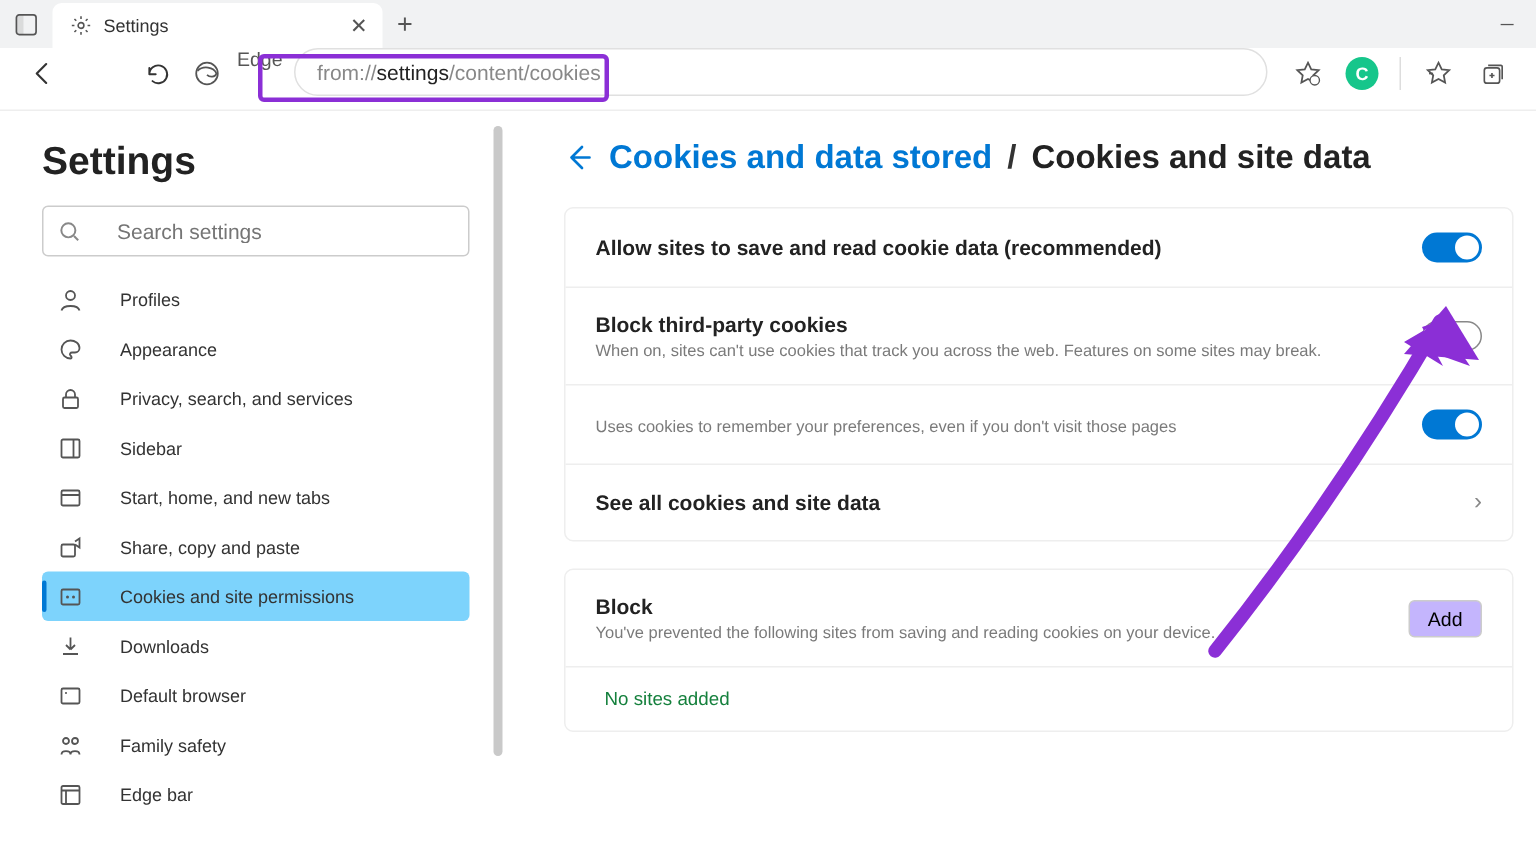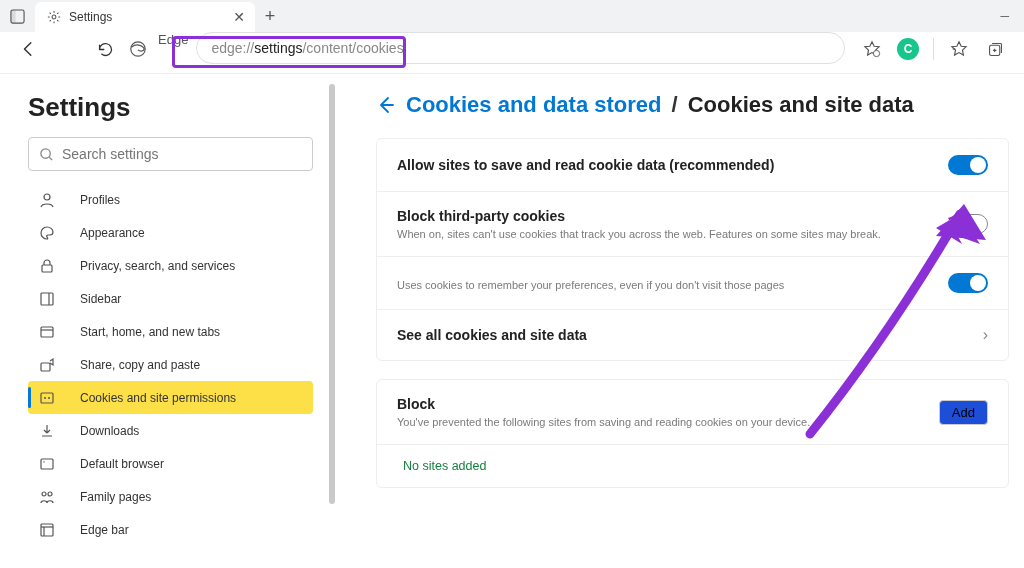--- a/index.html
+++ b/index.html
@@ -23,25 +23,25 @@
   .url-highlight { position:absolute; border:3px solid #8b2fd6; border-radius:4px; left: 172px; top: 36px; width: 234px; height: 32px; z-index:50; pointer-events:none;}
   .url-grey { color:#888; }
   .toolbar-right { display:flex; align-items:center; gap:2px; margin-left:6px; }
   .green-circle { width:22px; height:22px; border-radius:50%; background:#16c68b; display:flex; align-items:center; justify-content:center; color:#fff; font-size:12px; font-weight:bold;}
   .divider-v { width:1px; height:22px; background:#ddd; margin:0 6px; }
 
   
   .surface { position:absolute; top:74px; left:0; right:0; bottom:0; background:#fff; }
   .sidebar { position:absolute; left:28px; top:18px; width:285px; }
   .page-title { font-size:26px; font-weight:600; color:#222; margin-bottom:14px; }
-  .search { display:flex; align-items:center; border:1px solid #ccc; border-radius:4px; height:34px; padding:0 10px; gap:8px; color:#888; font-size:14px; margin-bottom:12px;}
+  .search { display:flex; align-items:center; border:1px solid #ccc; border-radius:4px; height:34px; padding:0 10px; gap:24px; color:#888; font-size:14px; margin-bottom:12px;}
   .search input { border:none; outline:none; flex:1; font-size:14px; }
   .nav { display:flex; flex-direction:column; }
   .nav-item { display:flex; align-items:center; gap:24px; height:33px; padding:0 10px; font-size:12px; color:#333; border-radius:4px; position:relative; }
-  .nav-item.active { background:#fde047; }
+  .nav-item.active { background:#7dd3fc; }
   .nav-item.active::before { content:""; position:absolute; left:0; top:6px; bottom:6px; width:3px; background:#0078d4; border-radius:2px;}
   .nav-icon { width:18px; display:flex; justify-content:center; color:#555; }
 
   .scroll-track { position:absolute; left:329px; top:0; bottom:0; width:8px; }
   .scroll-thumb { position:absolute; left:0; top:10px; width:6px; height:420px; background:#c9c9c9; border-radius:3px; }
 
   .content { position:absolute; left:376px; right:15px; top:18px; }
   .breadcrumb { display:flex; align-items:center; gap:10px; font-size:22px; margin-bottom:20px; }
   .back-arrow { color:#0078d4; font-size:20px; }
   .bc-link { color:#0078d4; font-weight:600; }
@@ -55,21 +55,21 @@
   .row-title { font-size:14px; font-weight:600; color:#222; }
   .row-sub { font-size:11px; color:#7a7a7a; margin-top:4px; }
 
   .toggle { width:40px; height:20px; border-radius:10px; position:relative; }
   .toggle.on { background:#0078d4; }
   .toggle.on::after { content:""; position:absolute; right:2px; top:2px; width:16px; height:16px; background:#fff; border-radius:50%; }
   .toggle.off { background:#fff; border:1px solid #888; }
   .toggle.off::after { content:""; position:absolute; left:3px; top:3px; width:12px; height:12px; background:#333; border-radius:50%; }
 
   .chevron { color:#888; font-size:16px; }
-  .add-btn { border:1px solid #ccc; padding:4px 12px; border-radius:4px; font-size:13px; background:#1d4ed8;}
+  .add-btn { border:1px solid #ccc; padding:4px 12px; border-radius:4px; font-size:13px; background:#c4b5fd;}
   .empty { padding: 14px 26px; font-size:12.5px; color:#15803d; border-top:1px solid #eee;}
 
   
   .arrow-svg { position:absolute; left:740px; top:100px; width:280px; height:270px; pointer-events:none; z-index:40;}
 
   svg { display:block; }
 </style>
 </head>
 <body>
 
@@ -109,21 +109,21 @@
       </svg>
   </div>
   <div class="tool-btn" style="width:24px">
     <svg width="18" height="18" viewBox="0 0 20 20">
         <circle cx="10" cy="10" r="8" fill="none" stroke="#555" stroke-width="1.3"></circle>
         <path d="M3 8c4-4 12-3 14 2-1 3-5 3-7 1" fill="none" stroke="#555" stroke-width="1.3"></path>
       </svg>
   </div>
   <span class="edge-label">Edge</span>
   <div class="url-box">
-    <span class="url-grey">edge://</span>
+    <span class="url-grey">from://</span>
       <span style="color:#222">settings</span>
       <span class="url-grey">/content/cookies</span>
   </div>
   <div class="toolbar-right">
     <div class="tool-btn">
       <svg width="18" height="18" viewBox="0 0 20 20">
           <path d="M10 2l2.4 5 5.5.5-4 3.8 1 5.4L10 14l-4.9 2.7 1-5.4-4-3.8 5.5-.5z" fill="none" stroke="#555" stroke-width="1.3"></path>
           <circle cx="15" cy="15" r="3.5" fill="#fff" stroke="#555" stroke-width="1"></circle>
         </svg>
     </div>
@@ -242,21 +242,21 @@
           <span>Default browser</span>
         </div>
       <div class="nav-item">
           <span class="nav-icon">
             <svg width="16" height="16" viewBox="0 0 16 16">
               <circle cx="5" cy="5" r="2" fill="none" stroke="#555" stroke-width="1.2"></circle>
               <circle cx="11" cy="5" r="2" fill="none" stroke="#555" stroke-width="1.2"></circle>
               <path d="M2 14c0-3 6-3 6 0M8 14c0-3 6-3 6 0" fill="none" stroke="#555" stroke-width="1.2"></path>
             </svg>
           </span>
-          <span>Family pages</span>
+          <span>Family safety</span>
         </div>
       <div class="nav-item">
           <span class="nav-icon">
             <svg width="16" height="16" viewBox="0 0 16 16">
               <rect x="2" y="2" width="12" height="12" rx="1" fill="none" stroke="#555" stroke-width="1.2"></rect>
               <line x1="2" y1="5" x2="14" y2="5" stroke="#555" stroke-width="1.2"></line>
               <line x1="5" y1="5" x2="5" y2="14" stroke="#555" stroke-width="1.2"></line>
             </svg>
           </span>
           <span>Edge bar</span>

